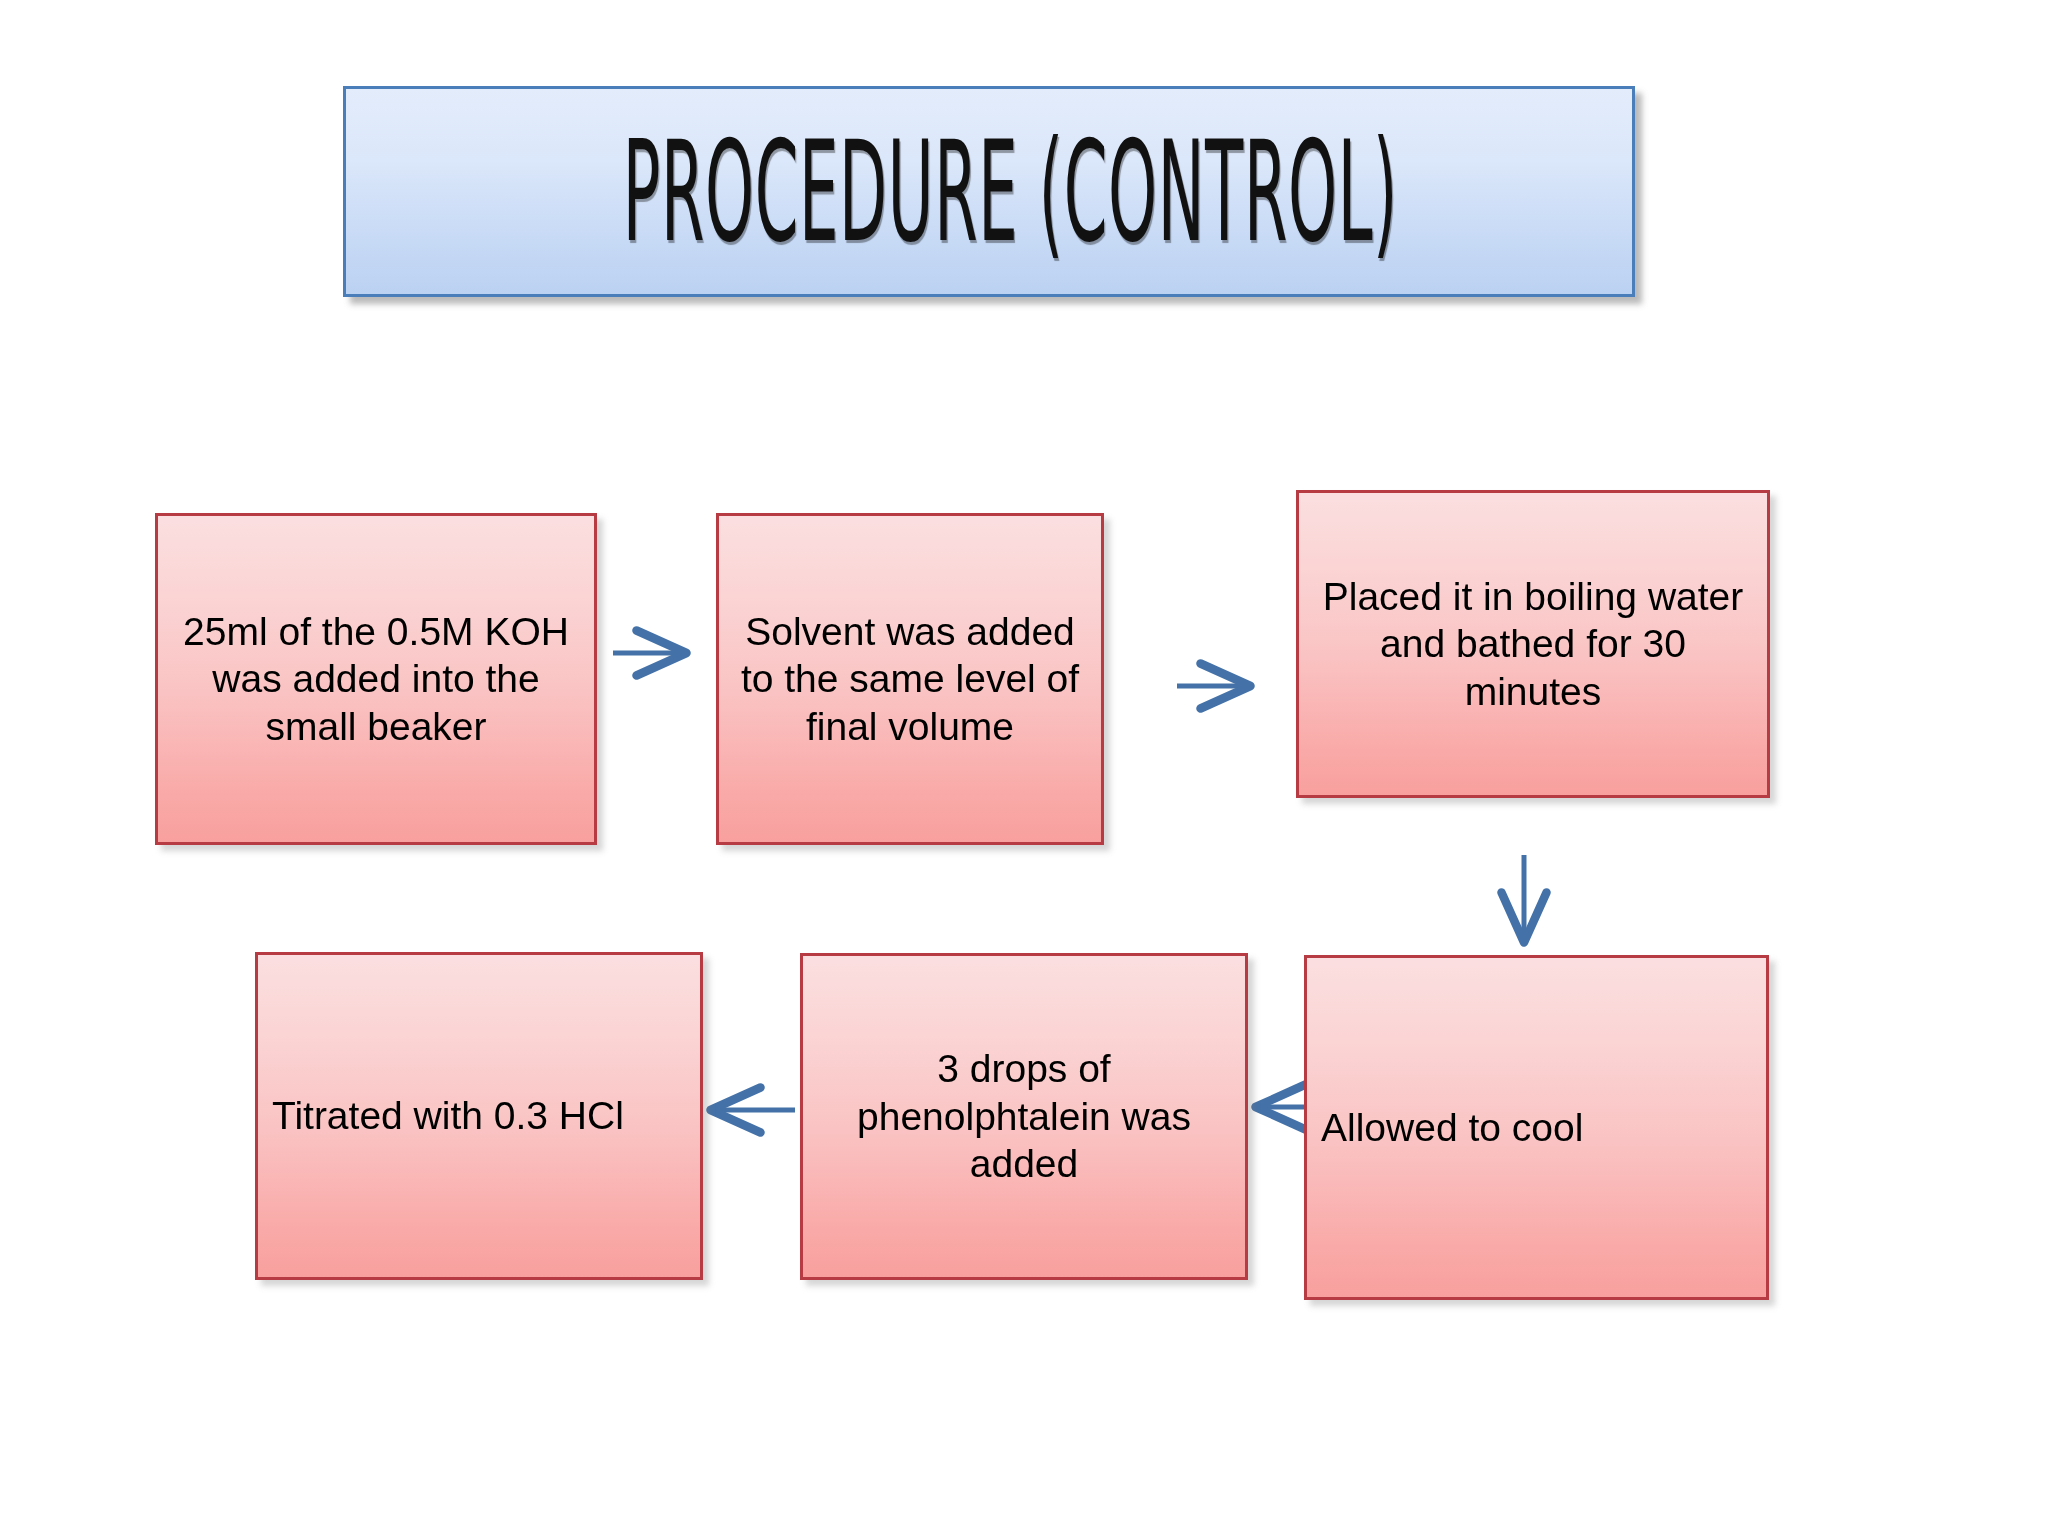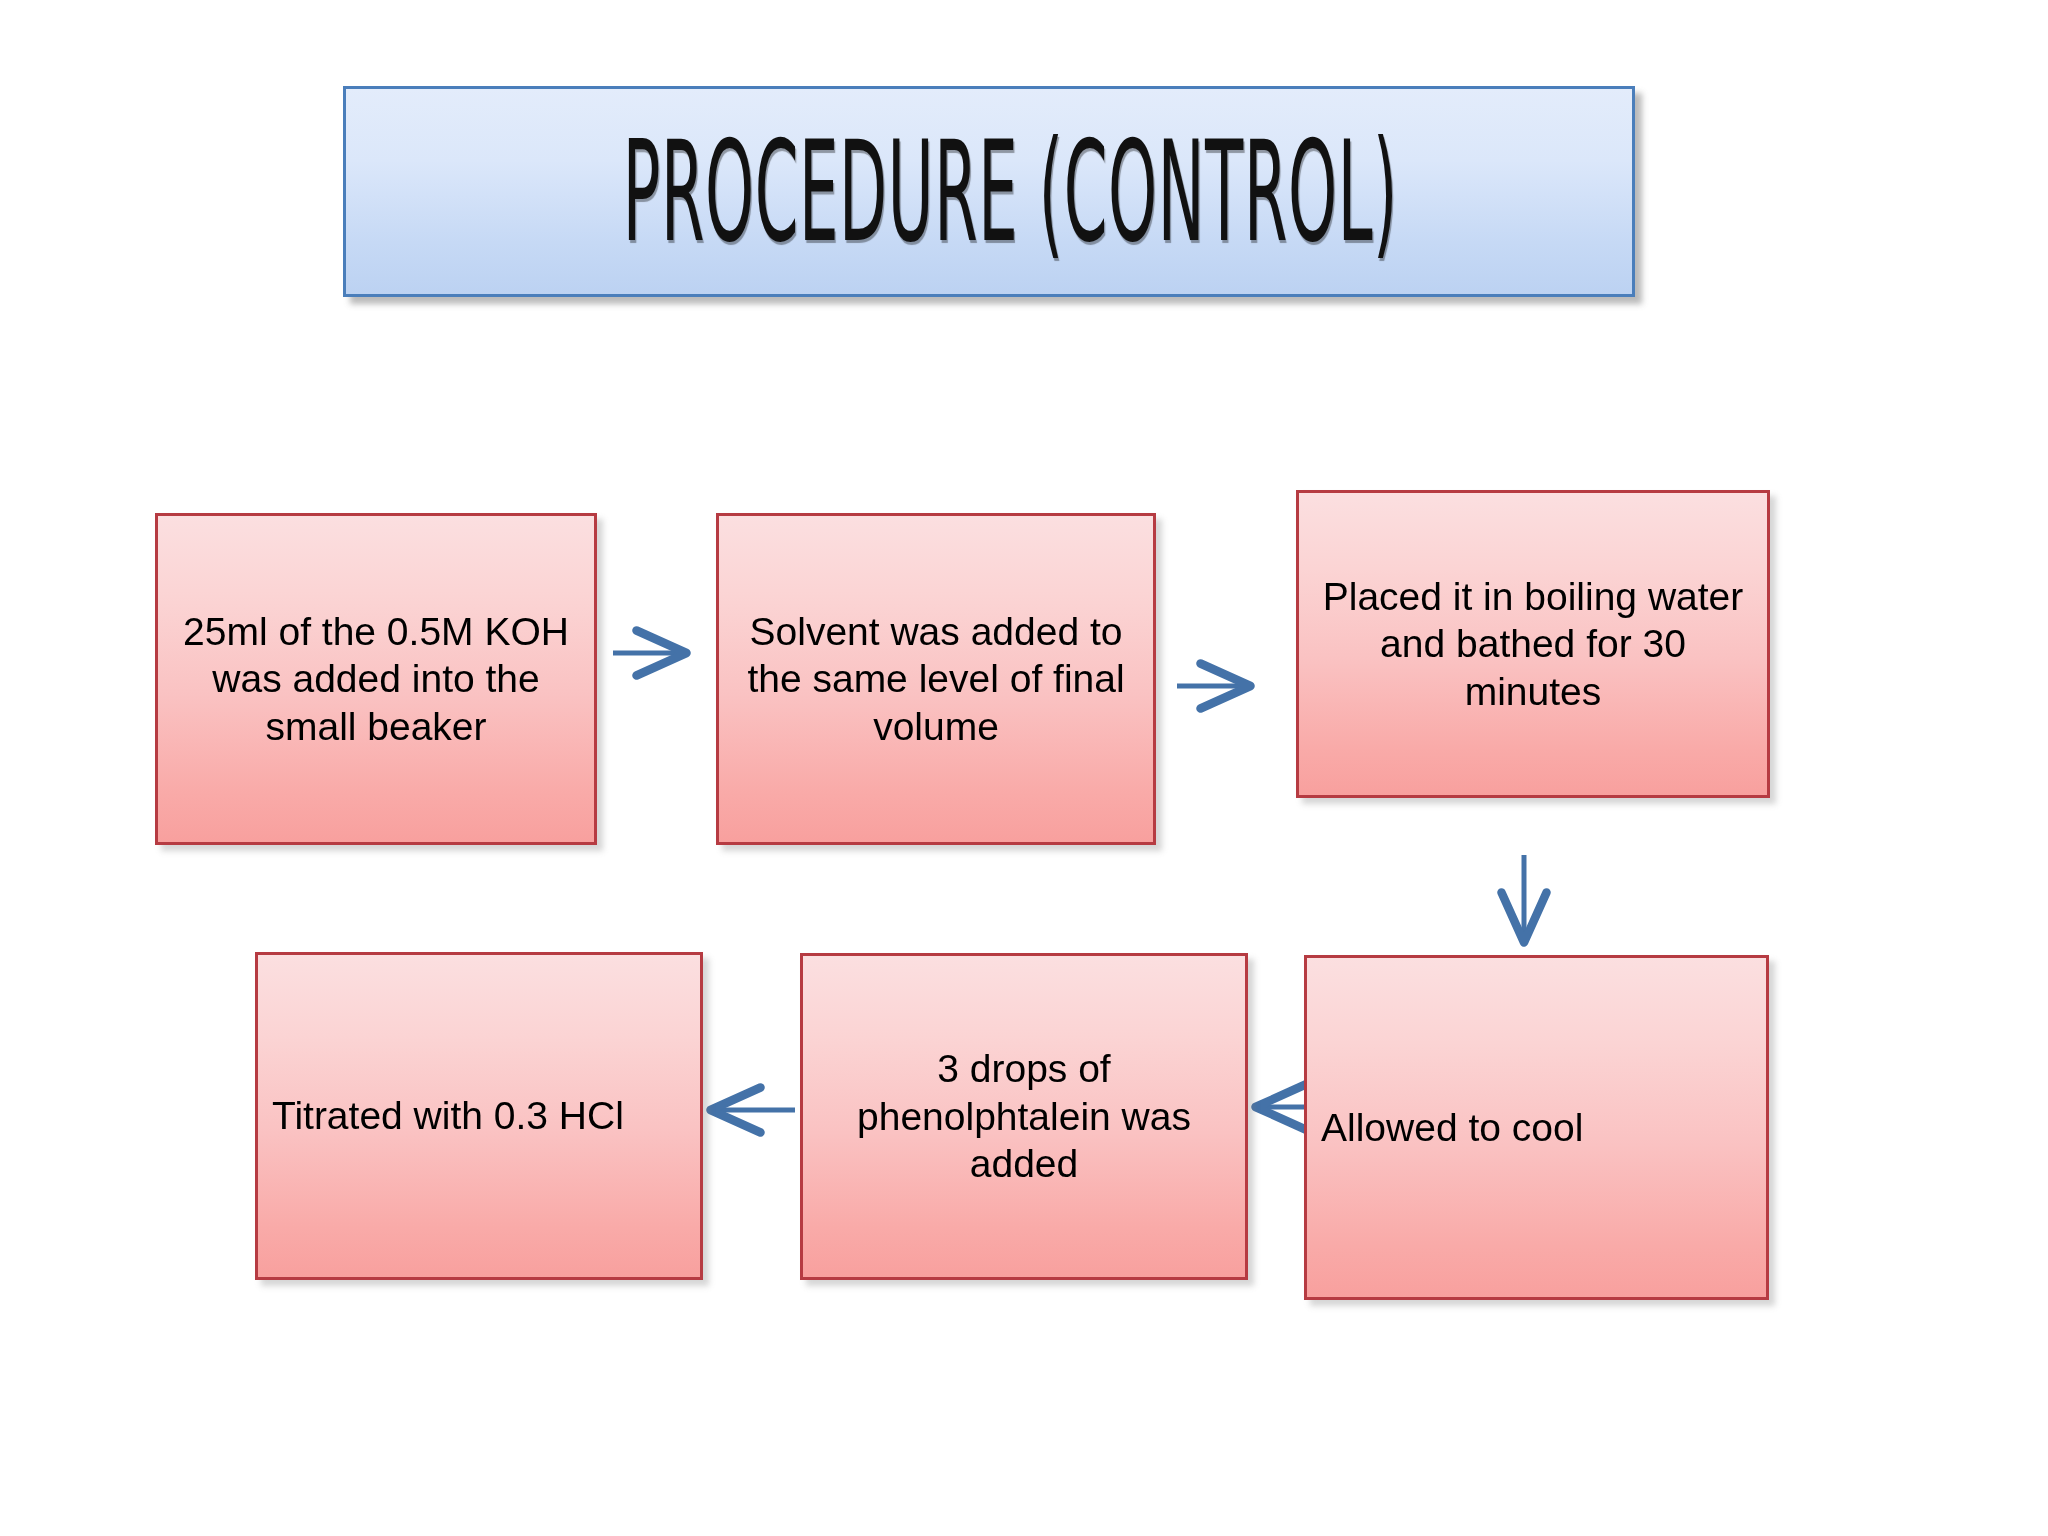--- a/index.html
+++ b/index.html
@@ -46,21 +46,21 @@
     display:flex;align-items:center;justify-content:flex-start;
     text-align:center;
     color:#000;
     font-size:39px;
     line-height:1.22;
     padding:0 14px;
   }
   .pbox span{display:block;white-space:pre-line;}
 
   #box1{left:155px;top:513px;width:442px;height:332px;}
-  #box2{left:716px;top:513px;width:440px;height:332px;}
+  #box2{left:716px;top:513px;width:388px;height:332px;}
   #box3{left:1296px;top:490px;width:474px;height:308px;}
   #box4{left:255px;top:952px;width:448px;height:328px;}
   #box5{left:800px;top:953px;width:448px;height:327px;}
   #box6{left:1304px;top:955px;width:465px;height:345px;}
 
   
   #arrows{position:absolute;left:0;top:0;width:2048px;height:1536px;pointer-events:none;}
 </style>
 </head>
 <body>

